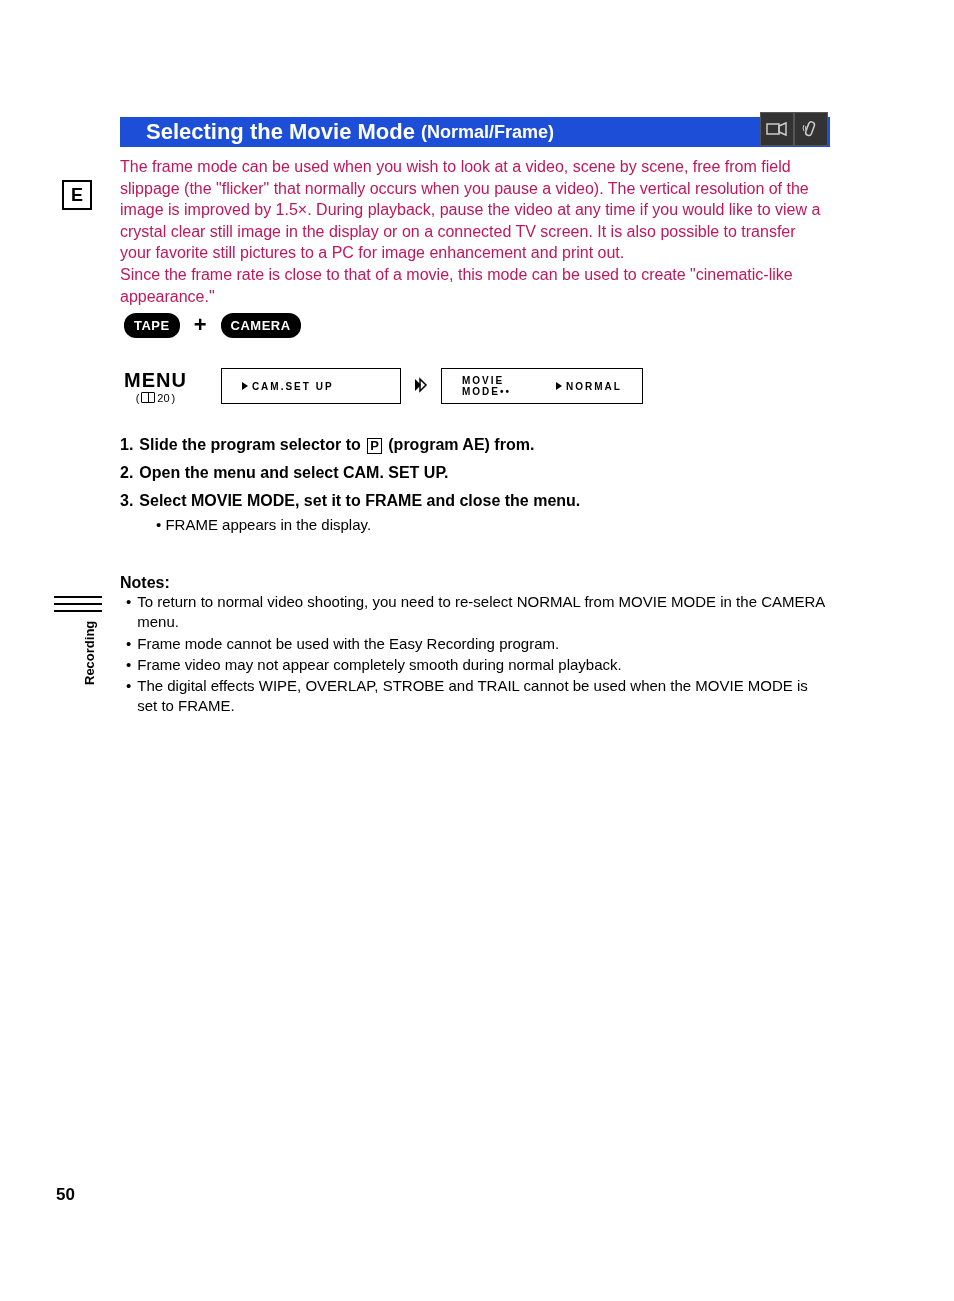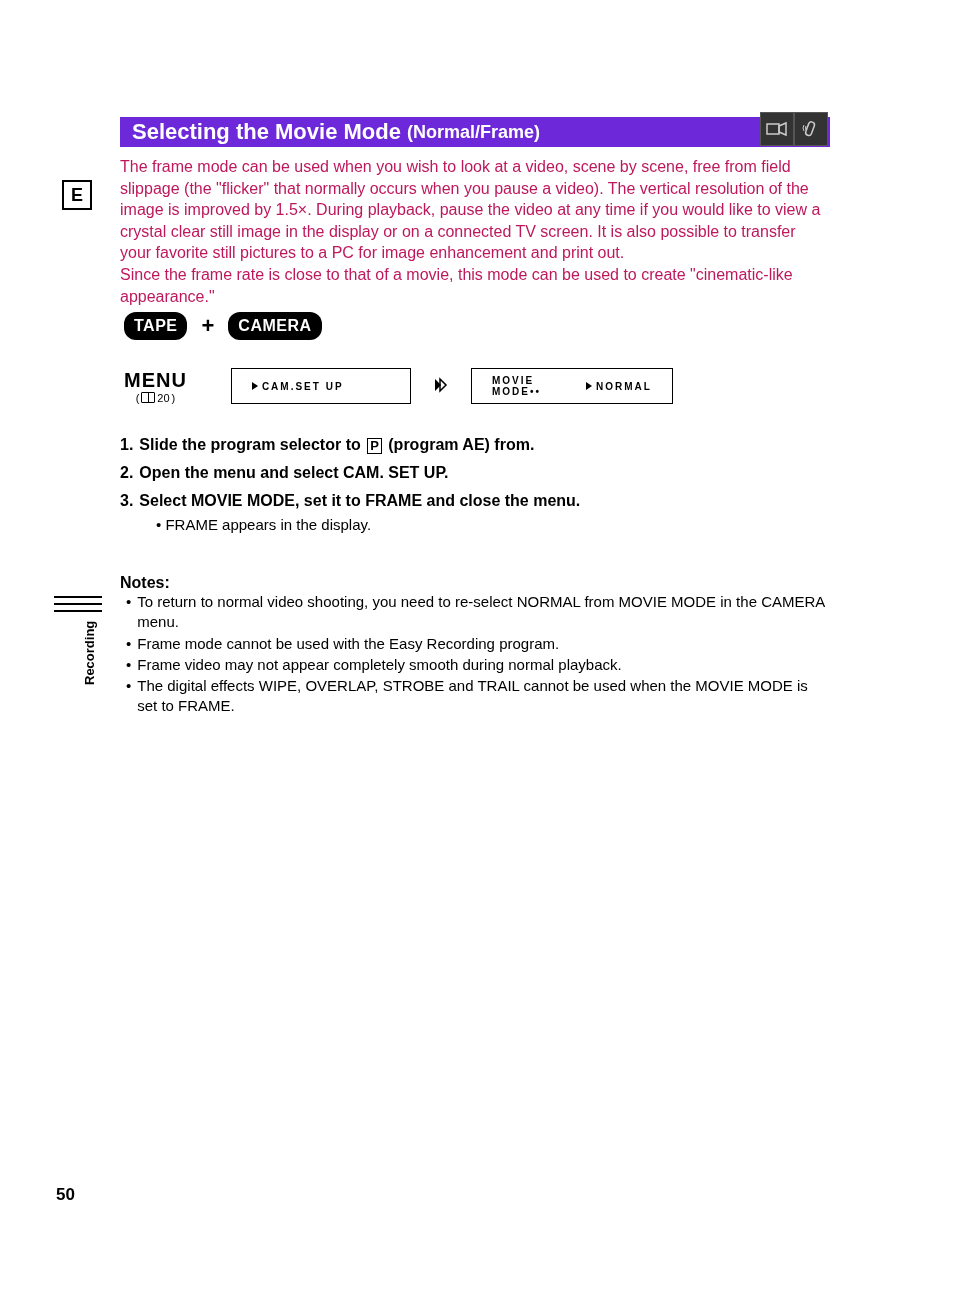--- a/index.html
+++ b/index.html
@@ -17,24 +17,24 @@
     position: relative;
     width: 954px;
     height: 1301px;
   }
   .title-bar {
     position: absolute;
     left: 120px;
     top: 117px;
     width: 710px;
     height: 30px;
-    background: #6d28d9;
-    display: flex;
-    align-items: center;
-    padding-left: 12px;
+    background: #1d4ed8;
+    display: flex;
+    align-items: center;
+    padding-left: 26px;
     box-sizing: border-box;
   }
   .title-main {
     color: #fff;
     font-weight: bold;
     font-size: 22px;
     margin-right: 6px;
   }
   .title-sub {
     color: #fff;
@@ -83,36 +83,36 @@
     left: 124px;
     top: 312px;
     display: flex;
     align-items: center;
     gap: 14px;
   }
   .mode-chip {
     background: #000;
     color: #fff;
     font-weight: bold;
-    font-size: 16px;
+    font-size: 13px;
     padding: 5px 10px;
     border-radius: 12px;
     letter-spacing: 0.5px;
   }
   .plus {
     font-size: 22px;
     font-weight: bold;
   }
   .menu-row {
     position: absolute;
     left: 124px;
     top: 368px;
     display: flex;
     align-items: center;
-    gap: 44px;
+    gap: 34px;
   }
   .menu-label {
     display:flex;flex-direction:column;align-items:center;
   }
   .menu-title {
     font-weight: 900;
     font-size: 20px;
     letter-spacing: 1px;
   }
   .menu-ref {

